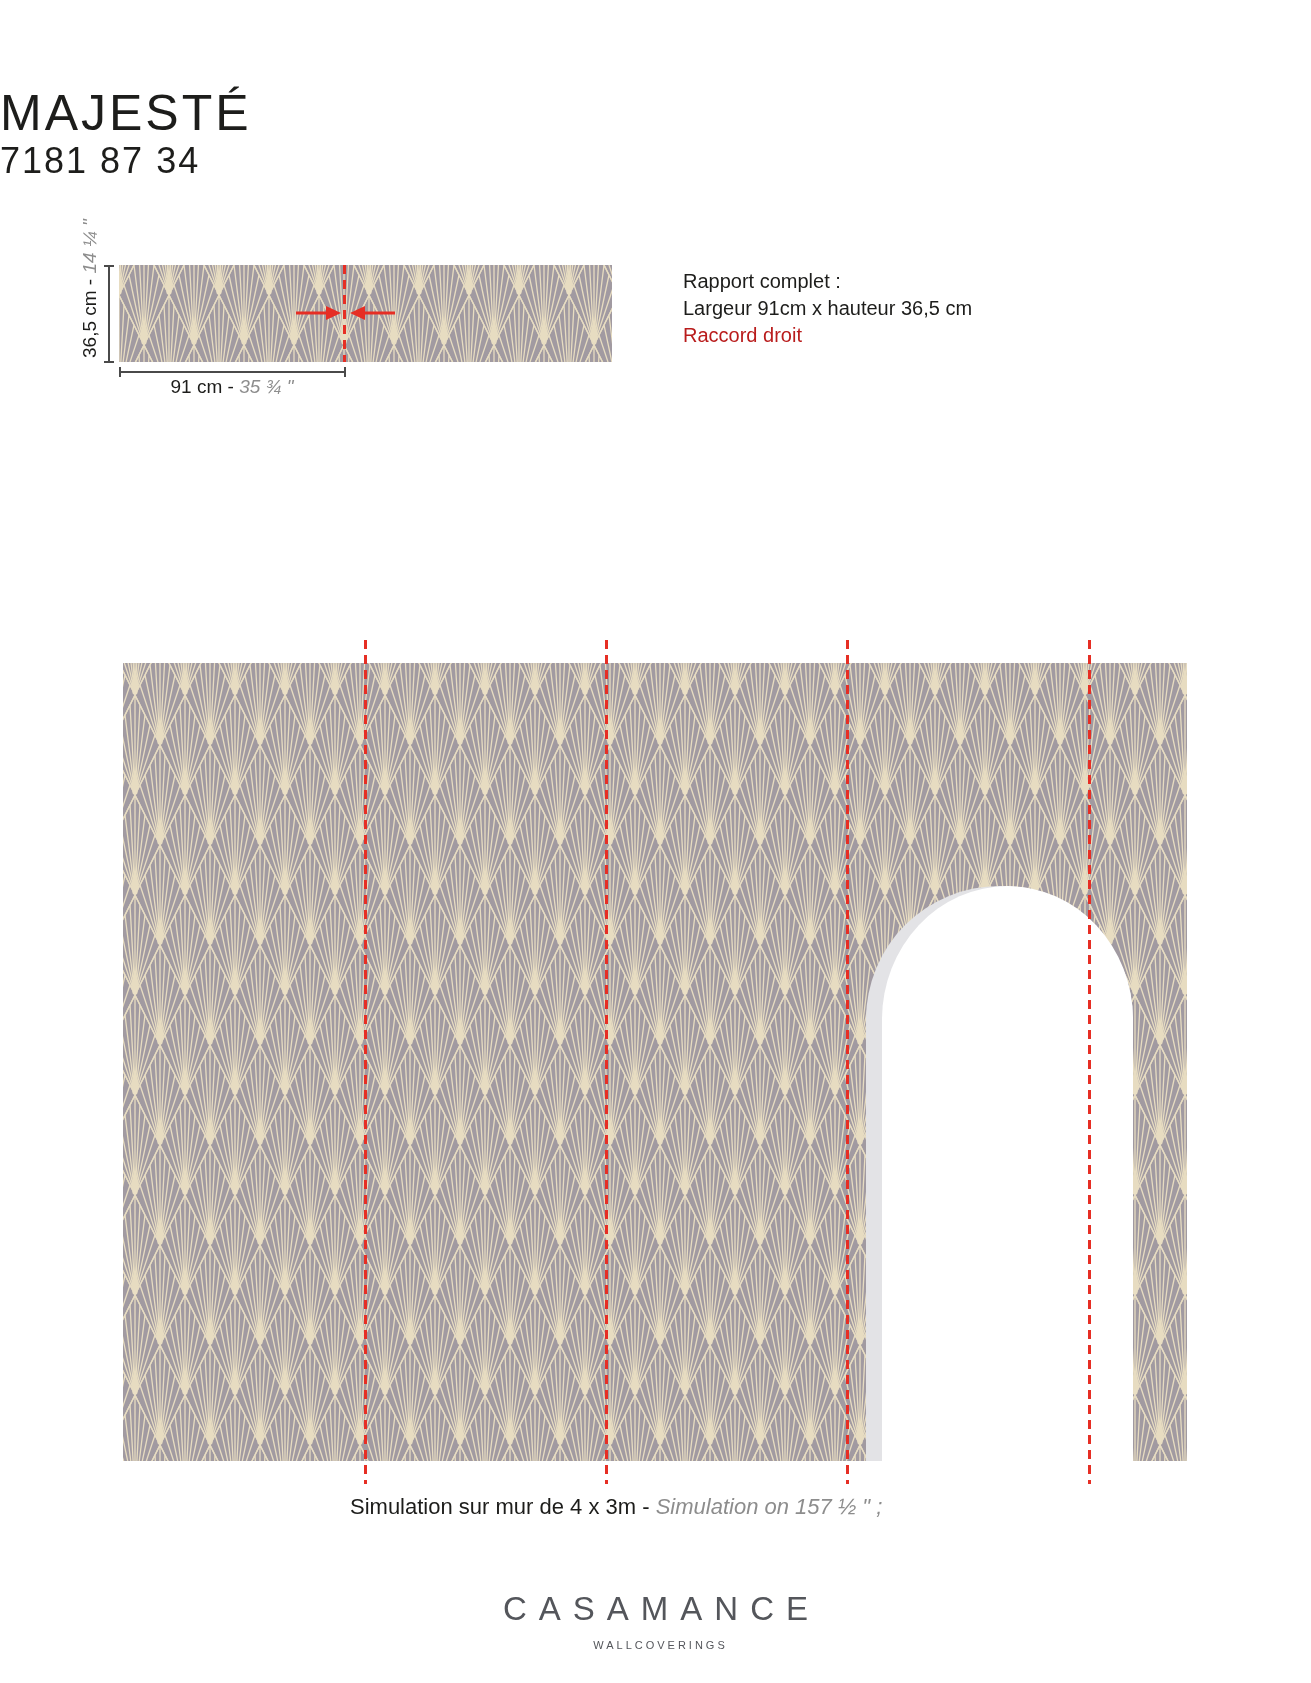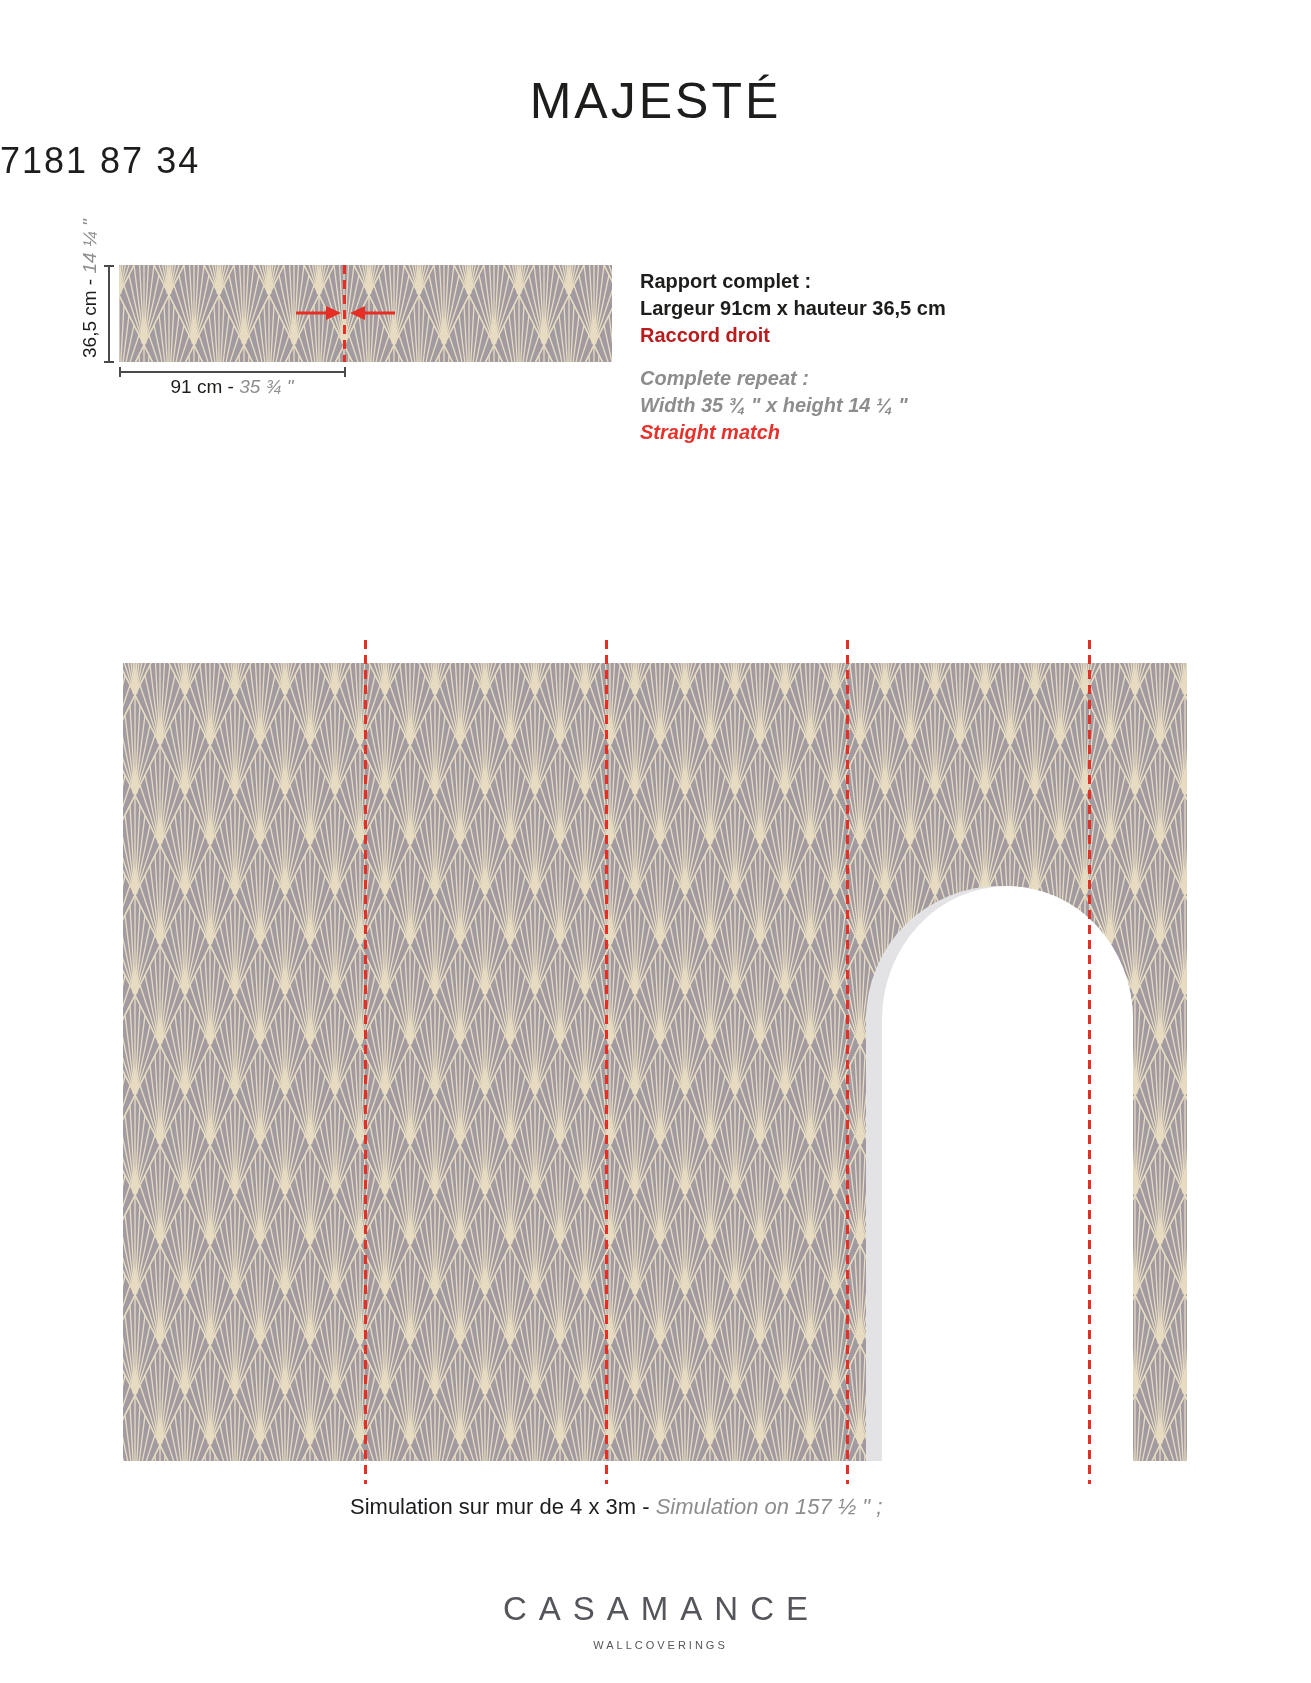--- a/index.html
+++ b/index.html
@@ -1,20 +1,20 @@
 <!DOCTYPE html>
 <html><head>
 <meta charset="utf-8">
 <style>
   html,body{margin:0;padding:0;background:#ffffff;}
   .page{position:relative;width:1311px;height:1683px;background:#ffffff;overflow:hidden;
         font-family:"Liberation Sans", sans-serif;color:#1d1d1b;}
 
   
-  .title{position:absolute;top:72px;left:0;width:100%;text-align:center;
+  .title{position:absolute;top:84px;left:0;width:100%;
          font-size:50px;letter-spacing:3px;font-weight:normal;color:#1d1d1b;}
   .reference{position:absolute;top:140px;left:0;width:100%;
          font-size:36px;letter-spacing:2px;color:#1d1d1b;}
 
   
   .strip-wrap{position:absolute;left:119px;top:265px;width:493px;height:97px;}
   .strip-wrap svg{display:block;}
   .red-dash-v{position:absolute;width:3px;
       background:repeating-linear-gradient(to bottom,#e62e24 0,#e62e24 9px,transparent 9px,transparent 15px);}
   .strip-dash{left:343px;top:265px;height:97px;width:2.5px;}
@@ -22,21 +22,21 @@
 
   
   .dim{position:absolute;background:#4a4a4a;}
   .v-label{position:absolute;left:79px;top:358px;transform-origin:0 0;transform:rotate(-90deg);
            white-space:nowrap;font-size:19px;}
   .h-label{position:absolute;left:112px;top:376px;width:240px;text-align:center;font-size:19px;white-space:nowrap;}
   .imperial{color:#8d8d8d;font-style:italic;}
   .metric{color:#1d1d1b;}
 
   
-  .spec{position:absolute;left:640px;top:268px;font-size:20px;line-height:27px;font-weight:bold;}
+  .spec{position:absolute;left:683px;top:268px;font-size:20px;line-height:27px;}
   .spec .red{color:#b91c1c;}
   .spec .en{margin-top:16px;color:#8d8d8d;font-style:italic;}
   .spec .en .red{color:#e8312a;}
 
   
   .wall{position:absolute;left:123px;top:663px;width:1064px;height:798px;}
   .wall svg{display:block;}
   .seam{top:640px;height:844px;z-index:5;}
 
   
@@ -99,25 +99,20 @@
   <div class="h-label">
     <span class="metric">91 cm - </span><span class="imperial">35 ¾ "</span>
   </div>
 
   <div class="spec">
     <div>
       <div>Rapport complet :</div>
       <div>Largeur 91cm x hauteur 36,5 cm</div>
       <div class="red">Raccord droit</div>
     </div>
-    <div class="en">
-      <div>Complete repeat :</div>
-      <div>Width 35 ¾ " x height 14 ¼ "</div>
-      <div class="red">Straight match</div>
-    </div>
   </div>
 
   <div class="wall">
     <svg width="1064" height="798" xmlns="http://www.w3.org/2000/svg">
       <defs>
         <g id="fanW" stroke="#e7dcc1" stroke-width="1.3" fill="none">
           <path d="M0,0 L-25,-50 L0,-100 M0,0 L25,-50 L0,-100 M0,0 L-20,-60 M0,0 L-15,-70 M0,0 L-10,-80 M0,0 L-5,-90 M0,0 L0,-100 M0,0 L5,-90 M0,0 L10,-80 M0,0 L15,-70 M0,0 L20,-60"></path>
           <circle cx="0" cy="-3" r="2.6" fill="#eadfc4" stroke="none"></circle>
         </g>
         <pattern id="patWall" width="50" height="100" patternUnits="userSpaceOnUse" patternTransform="translate(12,-18)">

